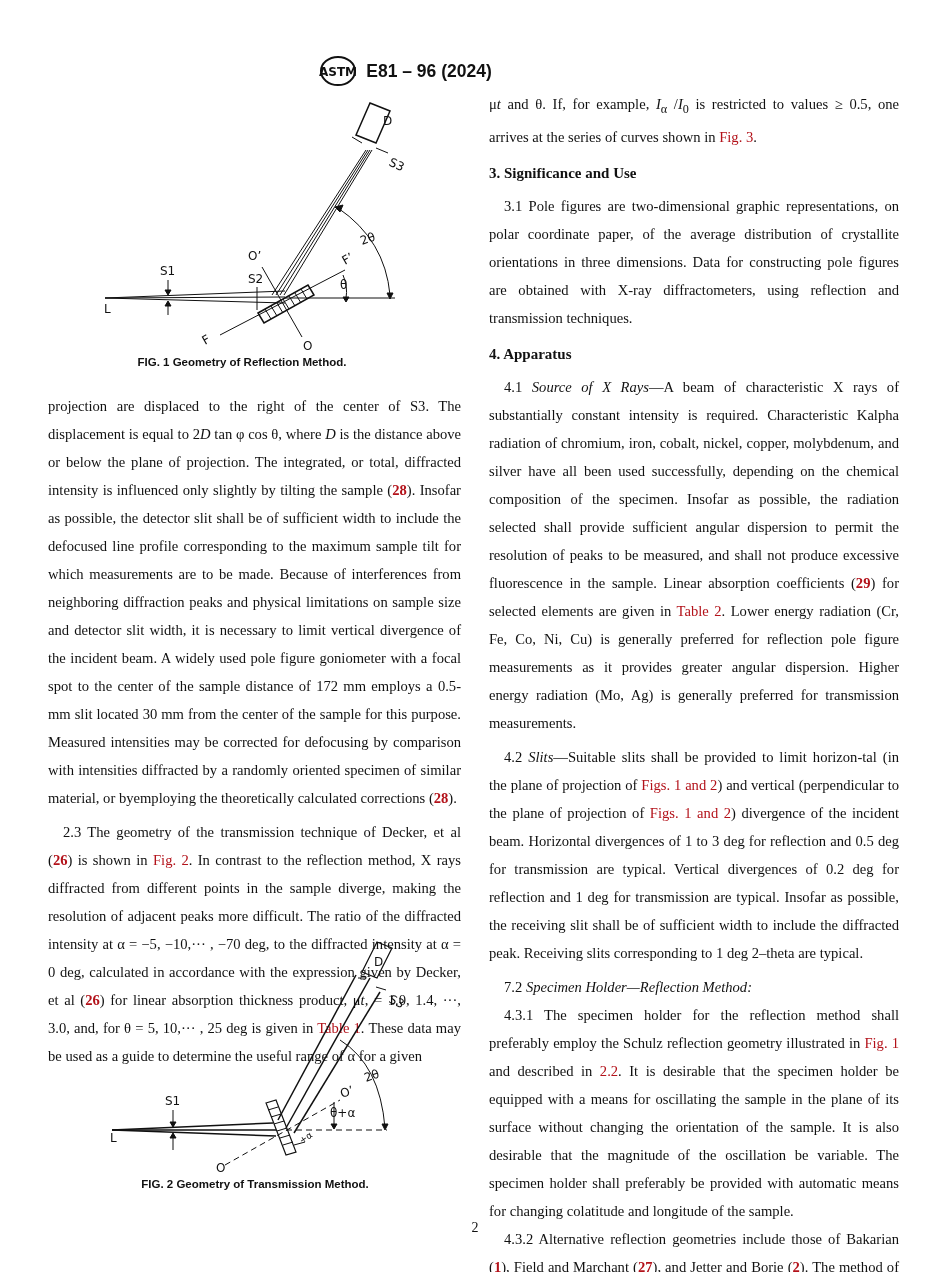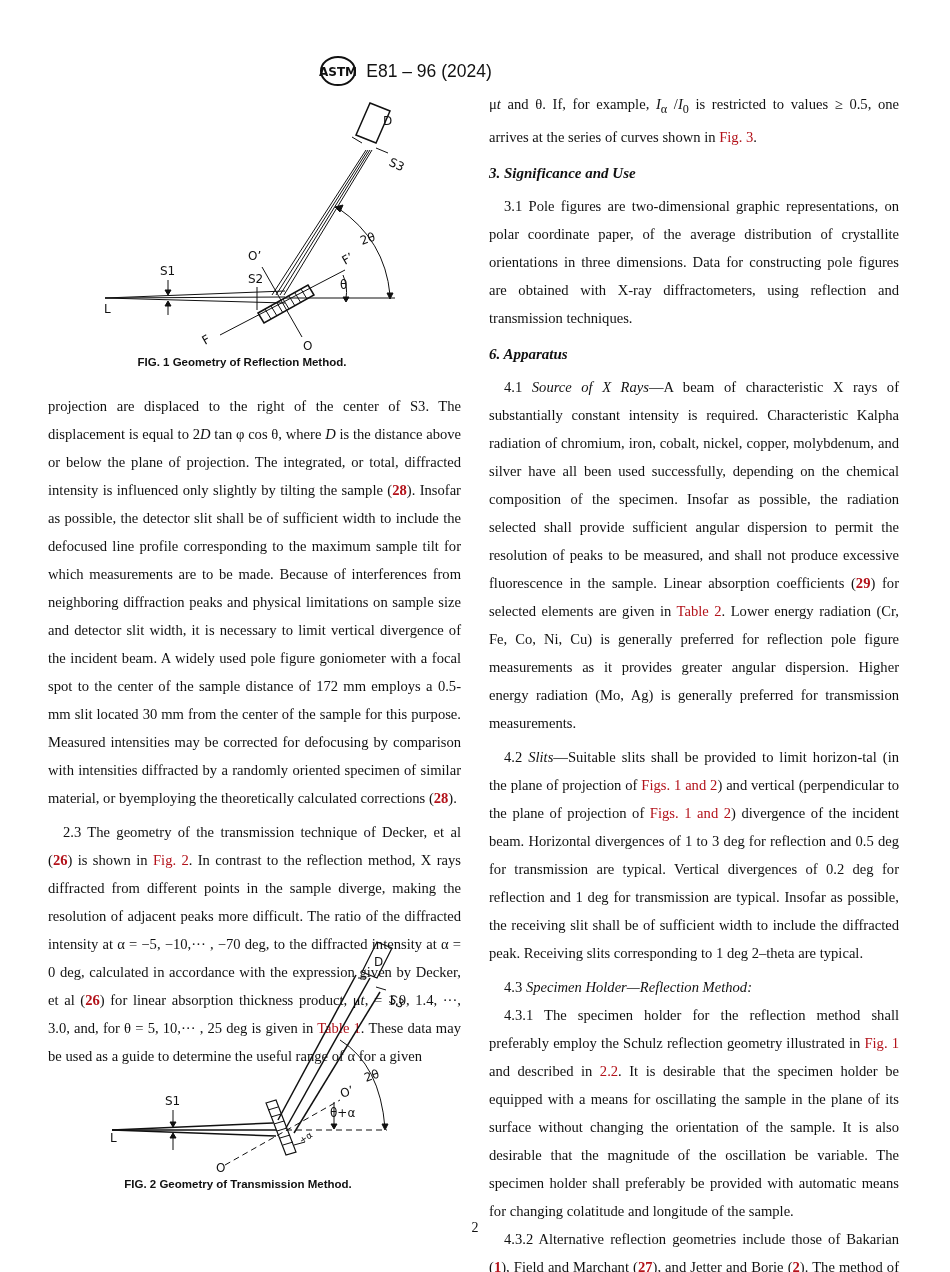--- a/index.html
+++ b/index.html
@@ -1,26 +1,26 @@
 <!DOCTYPE html>
 <html><head>
 <meta charset="utf-8">
 <style>
   html, body { margin: 0; padding: 0; background: #ffffff; }
   body { width: 950px; height: 1272px; position: relative; overflow: hidden; font-family: "Liberation Serif", serif; color: #111; }
   .header { position: absolute; top: 55px; left: 0; width: 810px; text-align: center; }
   .header .logo { display: inline-block; vertical-align: middle; width: 40px; height: 32px; }
-  .header .title { display: inline-block; vertical-align: middle; font-family: "Liberation Sans", sans-serif; font-weight: normal; font-size: 17.5px; margin-left: 4px; }
+  .header .title { display: inline-block; vertical-align: middle; font-family: "Liberation Sans", sans-serif; font-weight: bold; font-size: 17.5px; margin-left: 4px; }
   .col { position: absolute; font-size: 14.6px; line-height: 28px; text-align: justify; }
   .col-left { left: 48px; top: 392px; width: 413px; }
   .col-right { left: 489px; top: 90px; width: 410px; }
   p { margin: 0; }
   .indent { text-indent: 15px; }
   .gap { margin-top: 6px; }
-  .h { font-weight: bold; font-size: 15px; margin: 8px 0 5px 0; font-style: italic; }
+  .h { font-weight: bold; font-size: 15px; margin: 8px 0 5px 0; }
   .ref { color: #b3121a; font-weight: bold; }
   .lnk { color: #b3121a; }
   .fig { position: absolute; }
   .fig svg { display: block; }
   .caption { position: absolute; font-family: "Liberation Sans", sans-serif; font-weight: bold; font-size: 11.5px; text-align: center; width: 420px; }
   .pagenum { position: absolute; top: 1220px; left: 0; width: 950px; text-align: center; font-size: 14px; }
   svg text { font-family: "DejaVu Sans", sans-serif; font-size: 12px; fill: #111; }
 </style>
 </head>
 <body>
@@ -154,39 +154,39 @@
     <text x="298" y="72" transform="rotate(25 298 72)">S3</text>
     <text x="276" y="152" transform="rotate(-20 276 152)">2θ</text>
     <text x="252" y="168" transform="rotate(-20 252 168)">O’</text>
     <text x="240" y="187">θ+α</text>
     <text x="212" y="214" transform="rotate(-35 212 214)" style="font-size:9px">+α</text>
     <text x="75" y="175">S1</text>
     <text x="20" y="212">L</text>
     <text x="126" y="242">O</text>
   </svg>
 </div>
-<div class="caption" style="left:28px; top:1178px;">FIG. 2  Geometry of Transmission Method.</div>
+<div class="caption" style="left:45px; top:1178px;">FIG. 2  Geometry of Transmission Method.</div>
 
 <div class="col col-right">
   <p>
     <span>μ</span><i>t</i><span> and θ. If, for example, </span><i>I</i><sub>α</sub><span> /</span><i>I</i><sub>0</sub><span> is restricted to values ≥ 0.5, one arrives at the series of curves shown in </span><a class="lnk">Fig. 3</a><span>.</span>
   </p>
 
   <p class="h">3.  Significance and Use</p>
   <p class="indent">3.1 Pole figures are two-dimensional graphic representations, on polar coordinate paper, of the average distribution of crystallite orientations in three dimensions. Data for constructing pole figures are obtained with X-ray diffractometers, using reflection and transmission techniques.</p>
 
-  <p class="h">6.  Apparatus</p>
+  <p class="h">4.  Apparatus</p>
   <p class="indent">
     <span>4.1 </span><i>Source of X Rays</i><span>—A beam of characteristic X rays of substantially constant intensity is required. Characteristic Kalpha radiation of chromium, iron, cobalt, nickel, copper, molybdenum, and silver have all been used successfully, depending on the chemical composition of the specimen. Insofar as possible, the radiation selected shall provide sufficient angular dispersion to permit the resolution of peaks to be measured, and shall not produce excessive fluorescence in the sample. Linear absorption coefficients (</span><a class="ref">29</a><span>) for selected elements are given in </span><a class="lnk">Table 2</a><span>. Lower energy radiation (Cr, Fe, Co, Ni, Cu) is generally preferred for reflection pole figure measurements as it provides greater angular dispersion. Higher energy radiation (Mo, Ag) is generally preferred for transmission measurements.</span>
   </p>
   <p class="indent gap">
     <span>4.2 </span><i>Slits</i><span>—Suitable slits shall be provided to limit horizon-tal (in the plane of projection of </span><a class="lnk">Figs. 1 and 2</a><span>) and vertical (perpendicular to the plane of projection of </span><a class="lnk">Figs. 1 and 2</a><span>) divergence of the incident beam. Horizontal divergences of 1 to 3 deg for reflection and 0.5 deg for transmission are typical. Vertical divergences of 0.2 deg for reflection and 1 deg for transmission are typical. Insofar as possible, the receiving slit shall be of sufficient width to include the diffracted peak. Receiving slits corresponding to 1 deg 2–theta are typical.</span>
   </p>
   <p class="indent gap">
-    <span>4.3 </span><i>Specimen Holder—Reflection Method:</i>
+    <span>7.2 </span><i>Specimen Holder—Reflection Method:</i>
   </p>
   <p class="indent">
     <span>4.3.1 The specimen holder for the reflection method shall preferably employ the Schulz reflection geometry illustrated in </span><a class="lnk">Fig. 1</a><span> and described in </span><a class="lnk">2.2</a><span>. It is desirable that the specimen holder be equipped with a means for oscillating the sample in the plane of its surface without changing the orientation of the sample. It is also desirable that the magnitude of the oscillation be variable. The specimen holder shall preferably be provided with automatic means for changing colatitude and longitude of the sample.</span>
   </p>
   <p class="indent">
     <span>4.3.2 Alternative reflection geometries include those of Bakarian (</span><a class="ref">1</a><span>), Field and Marchant (</span><a class="ref">27</a><span>), and Jetter and Borie (</span><a class="ref">2</a><span>). The method of Bakarian requires machining a number of cylindrical specimens whose axes are perpendicular to the sheet normal direction. Each specimen provides intensity data along one parallel of longitude. The method of Jetter and Borie entails the preparation of a spherical specimen. In the methods of Bakarian and of Jetter and Borie, the sample shall, insofar as possible, be prepared from homogeneous material. These methods have the advantage that intensity data need not be corrected for absorption or defocusing. They do not permit</span>
   </p>
 </div>
 
 <div class="pagenum">2</div>

